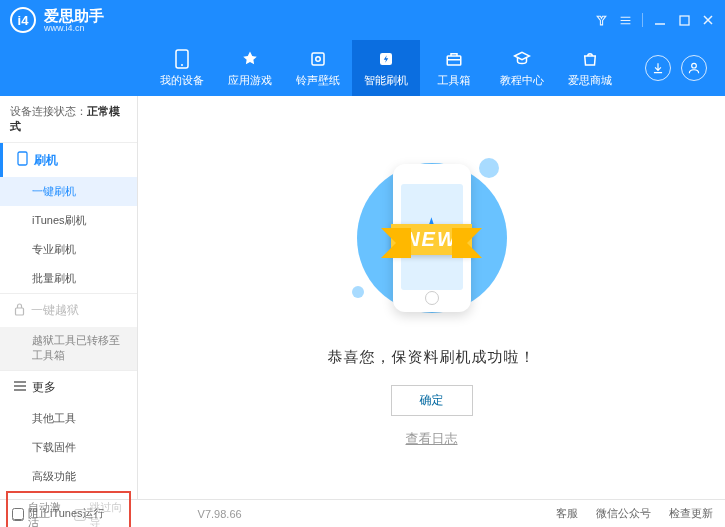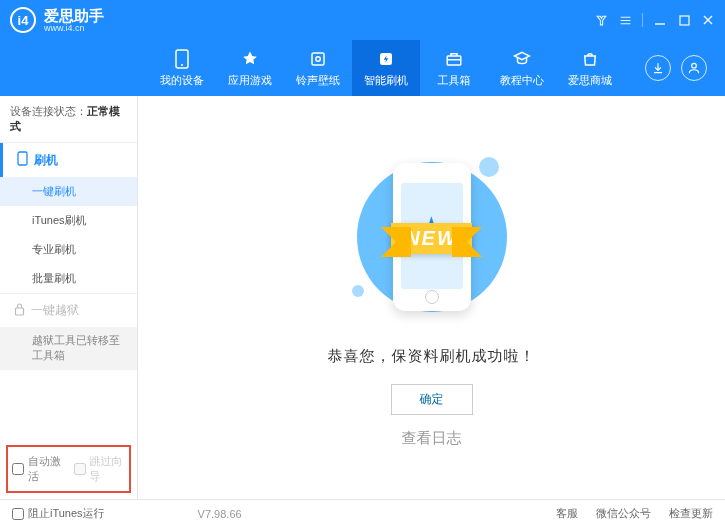--- a/index.html
+++ b/index.html
@@ -48,21 +48,21 @@
 .phone { position:relative; width: 78px; height: 148px; background:#fff; border-radius:12px; box-shadow: 0 4px 12px rgba(0,0,0,0.15); z-index:2; }
 .phone::before { content:''; position:absolute; top:20px; left:8px; right:8px; bottom:22px; background:#dff1ff; border-radius:3px; }
 .phone::after { content:''; position:absolute; bottom:7px; left:50%; transform:translateX(-50%); width:12px; height:12px; border:1.5px solid #ccc; border-radius:50%; }
 .phone-star { position:absolute; top:48px; left:50%; transform:translateX(-50%); color:#1e8cff; font-size:26px; z-index:3; }
 .ribbon { position:absolute; z-index:3; background:#ffcc33; color:#fff; font-weight:900; font-size:20px; letter-spacing:2px; padding:4px 14px; font-style:italic; box-shadow: 0 2px 6px rgba(0,0,0,0.2); top:76px; }
 .ribbon::before,.ribbon::after { content:''; position:absolute; width:0; height:0; top:4px; }
 .ribbon::before { left:-10px; border:15px solid #ffb800; border-left-color:transparent; }
 .ribbon::after { right:-10px; border:15px solid #ffb800; border-right-color:transparent; }
 .success-text { margin-top:20px; font-size:15px; color:#333; letter-spacing:1px; }
 .ok-btn { margin-top:18px; padding: 6px 28px; border:1px solid #ccc; background:#fff; font-size:12px; color:#0369a1; cursor:pointer; }
-.log-link { margin-top:14px; font-size:15px; color:#999; cursor:pointer; }
+.log-link { margin-top:14px; font-size:13px; color:#999; text-decoration:underline; cursor:pointer; }
 
 .footer { height:28px; border-top:1px solid #e5e5e5; display:flex; align-items:center; padding:0 12px; font-size:11px; color:#666; gap:18px; }
 .footer .chk input { width:12px; height:12px; }
 .footer-right { margin-left:auto; display:flex; gap:18px; }
 .footer-right span { cursor:pointer; }
 .ver { color:#999; margin-left:75px; }
 </style>
 </head>
 <body>
 
@@ -203,20 +203,31 @@
     </div>
     <div class="side-section">
       <div class="side-head locked">
         <span><svg width="11" height="13" viewBox="0 0 11 13">
               <rect x="1.5" y="5" width="8" height="7" rx="1" fill="none" stroke="#bbb" stroke-width="1.2"></rect>
               <path d="M3.5 5V3a2 2 0 014 0v2" fill="none" stroke="#bbb" stroke-width="1.2"></path>
             </svg></span>
         <span>一键越狱</span>
       </div>
       <div class="side-sub jail">越狱工具已转移至工具箱</div>
+    </div>
+    <div class="side-section">
+      <div class="side-head">
+        <span><svg width="12" height="10" viewBox="0 0 12 10" stroke="#666" stroke-width="1.3">
+              <path d="M0 1h12M0 5h12M0 9h12"></path>
+            </svg></span>
+        <span>更多</span>
+      </div>
+      <div class="side-sub">其他工具</div>
+      <div class="side-sub">下载固件</div>
+      <div class="side-sub">高级功能</div>
     </div>
     <div class="side-spacer"></div>
     <div class="side-checks">
       <label class="chk">
           <input type="checkbox" style="">
           <span>自动激活</span>
         </label>
       <label class="chk disabled">
           <input type="checkbox" disabled="" style="">
           <span>跳过向导</span>

